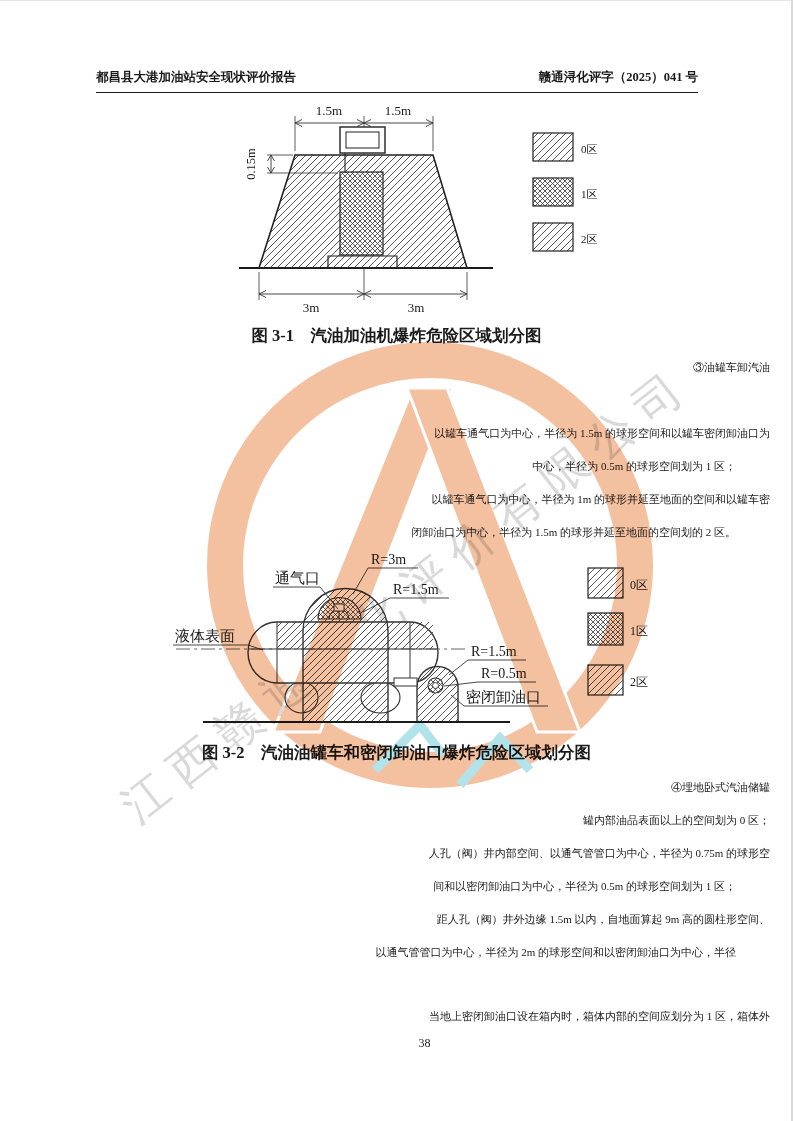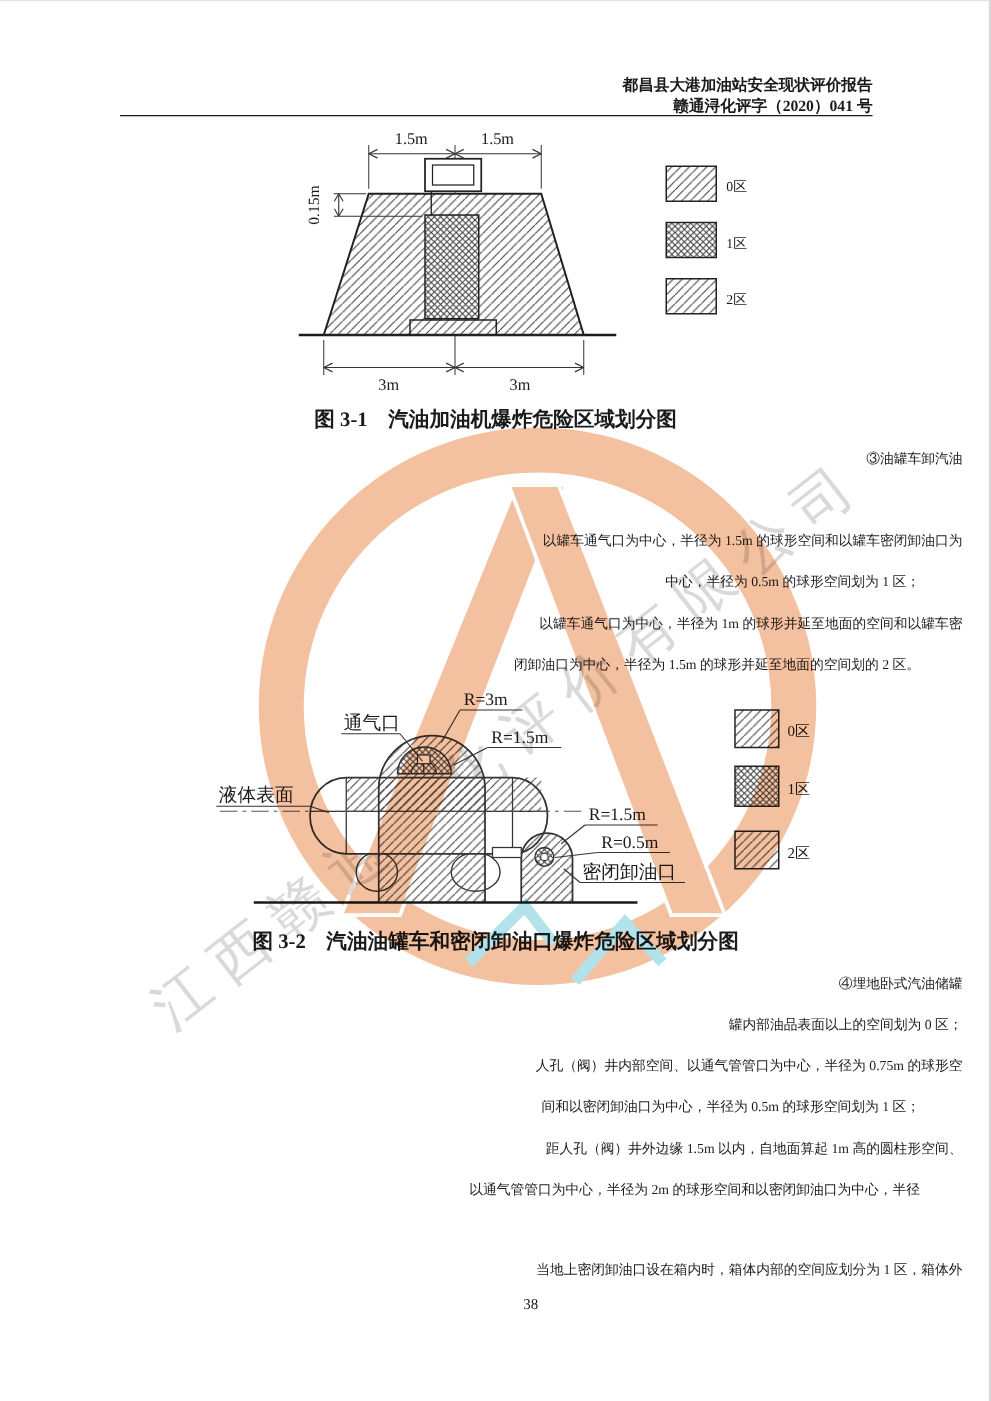--- a/index.html
+++ b/index.html
@@ -9,21 +9,21 @@
   
   .gray-wm{position:absolute;left:128px;top:782px;width:800px;z-index:0;
            transform:rotate(-38deg);transform-origin:0 50%;
            font-size:46px;letter-spacing:13px;white-space:nowrap;
            color:rgba(130,130,130,0.30);pointer-events:none;}
   .content{position:absolute;inset:0;z-index:1;}
   
   .header{position:absolute;left:96px;right:95px;top:60px;height:26px;
           display:flex;justify-content:space-between;align-items:flex-end;
           border-bottom:1.6px solid #1a1a1a;padding-bottom:6px;
-          font-size:12.5px;font-weight:bold;flex-direction:column;}
+          font-size:12.5px;font-weight:bold;}
   
   .caption{position:absolute;left:0;width:793px;text-align:center;
            font-weight:bold;font-size:16.5px;}
   .cap1{top:325px;}
   .cap2{top:742px;text-align:center;}
   
   .ln{position:absolute;left:96px;width:640px;margin:0;font-size:11px;
       line-height:22px;white-space:nowrap;text-align:right;}
   .ind{padding-left:34px;}
   .pageno{position:absolute;left:0;top:1036px;width:793px;text-align:center;font-size:12px;margin-left:28px;}
@@ -42,21 +42,21 @@
 <div class="page">
 
   <div class="gray-wm">
     <span>江西赣通浔化评价有限公司</span>
   </div>
 
   <div class="content">
 
     <div class="header">
       <span>都昌县大港加油站安全现状评价报告</span>
-      <span>赣通浔化评字（2020）041 号</span>
+      <span>赣通浔化评字（2025）041 号</span>
     </div>
 
     <svg class="fig fig1" width="430" height="222" viewBox="0 0 430 222">
       <defs>
         <pattern id="d1" width="7" height="7" patternUnits="userSpaceOnUse">
           <path d="M0,7 L7,0" stroke="#444" stroke-width="0.9"></path>
         </pattern>
         <pattern id="c1" width="5" height="5" patternUnits="userSpaceOnUse">
           <path d="M0,0 L5,5 M5,0 L0,5" stroke="#333" stroke-width="0.8"></path>
         </pattern>
@@ -184,21 +184,21 @@
         <text x="462" y="139" font-size="12">2区</text>
       </g>
     </svg>
 
     <div class="caption cap2">图 3-2　汽油油罐车和密闭卸油口爆炸危险区域划分图</div>
 
     <p class="ln ind" style="top:776px">④埋地卧式汽油储罐</p>
     <p class="ln ind" style="top:809px">罐内部油品表面以上的空间划为 0 区；</p>
     <p class="ln ind" style="top:842px">人孔（阀）井内部空间、以通气管管口为中心，半径为 0.75m 的球形空</p>
     <p class="ln" style="top:875px">间和以密闭卸油口为中心，半径为 0.5m 的球形空间划为 1 区；</p>
-    <p class="ln ind" style="top:908px">距人孔（阀）井外边缘 1.5m 以内，自地面算起 1m 高的圆柱形空间、</p>
+    <p class="ln ind" style="top:908px">距人孔（阀）井外边缘 1.5m 以内，自地面算起 9m 高的圆柱形空间、</p>
     <p class="ln" style="top:941px">以通气管管口为中心，半径为 2m 的球形空间和以密闭卸油口为中心，半径</p>
     <p class="ln ind" style="top:1005px">当地上密闭卸油口设在箱内时，箱体内部的空间应划分为 1 区，箱体外</p>
 
     <div class="pageno">38</div>
   </div>
 
   <svg class="stamp" width="500" height="480" viewBox="0 0 500 480">
     <circle cx="245" cy="235" r="205" fill="none" stroke="#f3b993" stroke-width="36"></circle>
     <polygon points="228,58 268,58 135,402 88,402" fill="#f3b993" stroke="#ffffff" stroke-width="3"></polygon>
     <polygon points="222,58 262,58 395,402 352,402" fill="#f3b993" stroke="#ffffff" stroke-width="3"></polygon>

